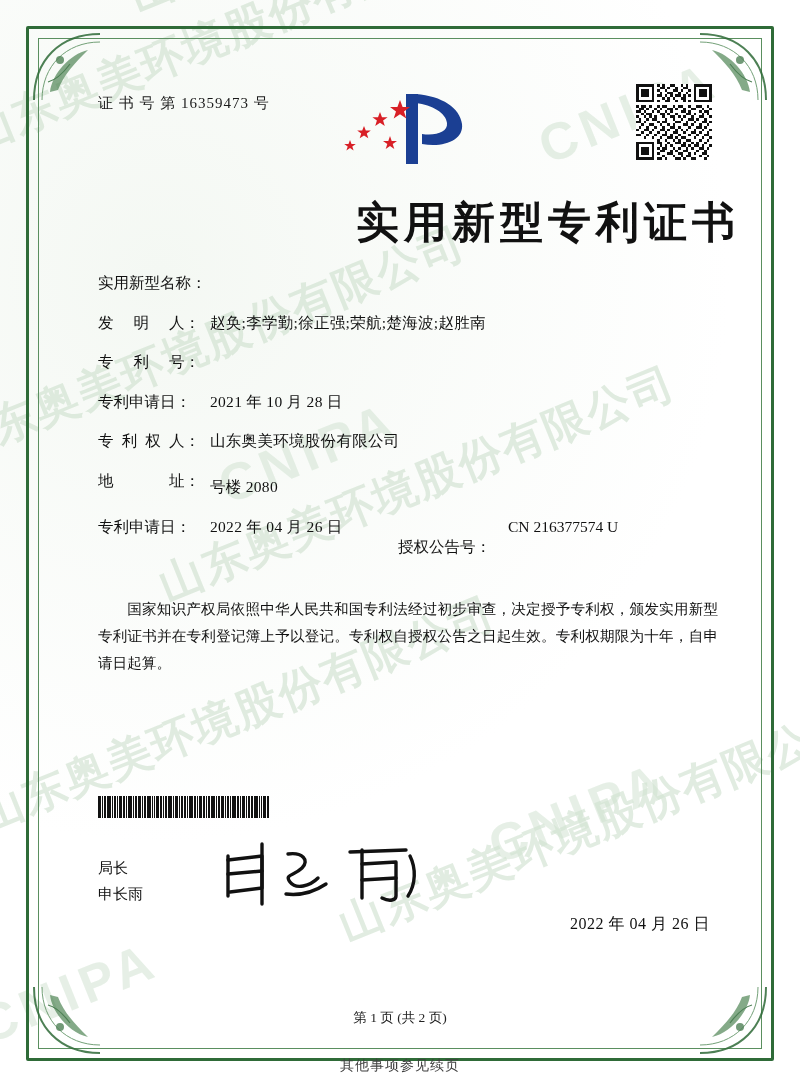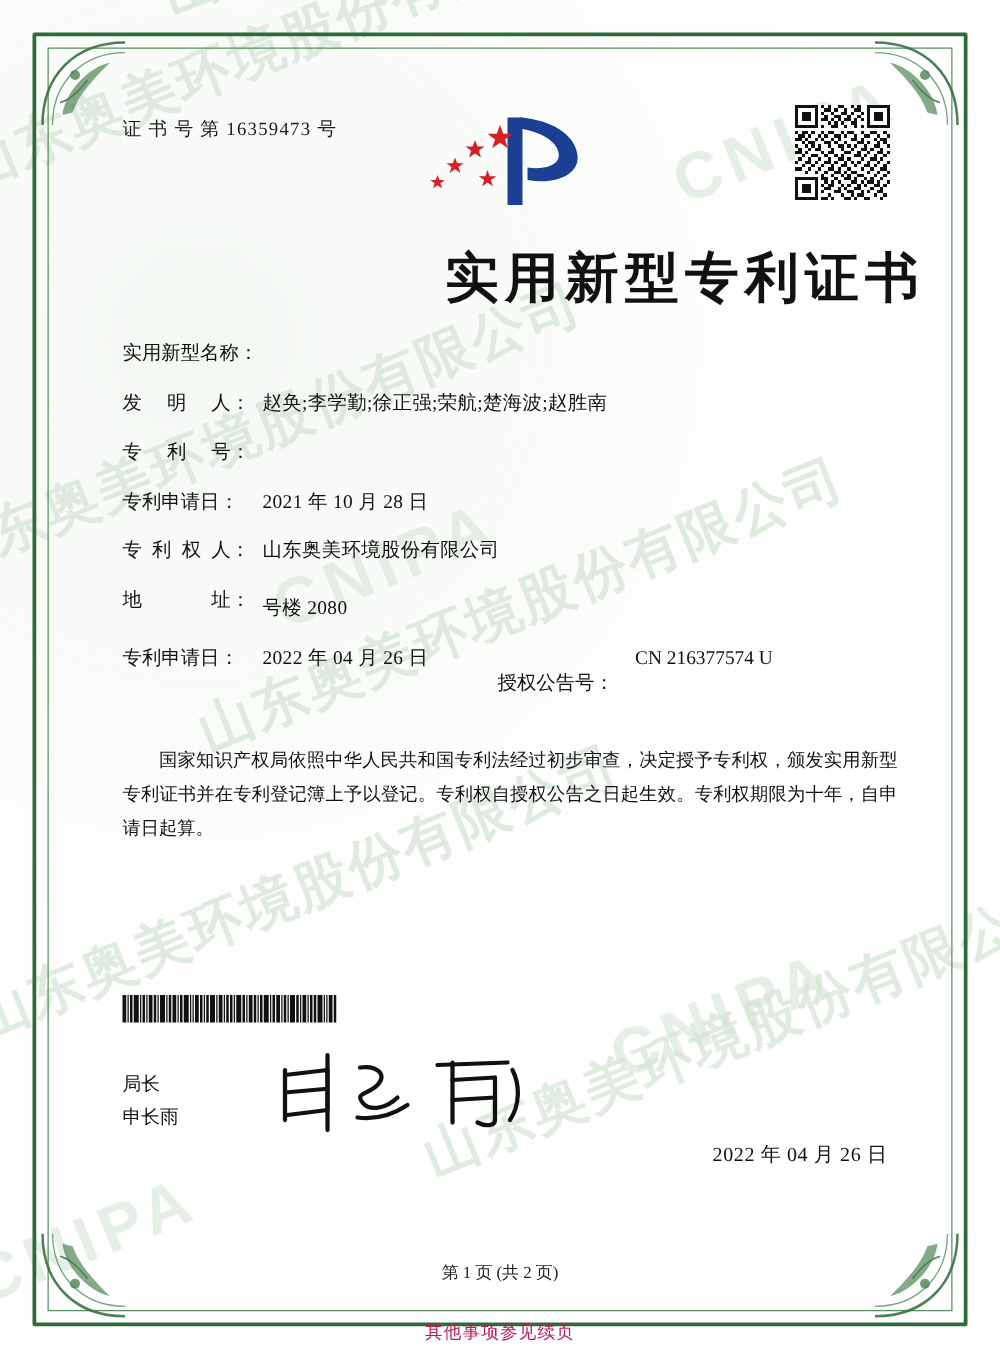--- a/index.html
+++ b/index.html
@@ -220,21 +220,21 @@
     text-align: center;
     font-size: 13.5px;
     color: #222;
   }
   .footer-note {
     position: absolute;
     left: 0; right: 0;
     bottom: 12px;
     text-align: center;
     font-size: 14px;
-    color: #be185d;
+    color: #404040;
     letter-spacing: 1px;
   }
 </style>
 </head>
 <body>
 
 <div class="page">
   <div class="page-bg"></div>
 
   <div class="watermark-layer">

